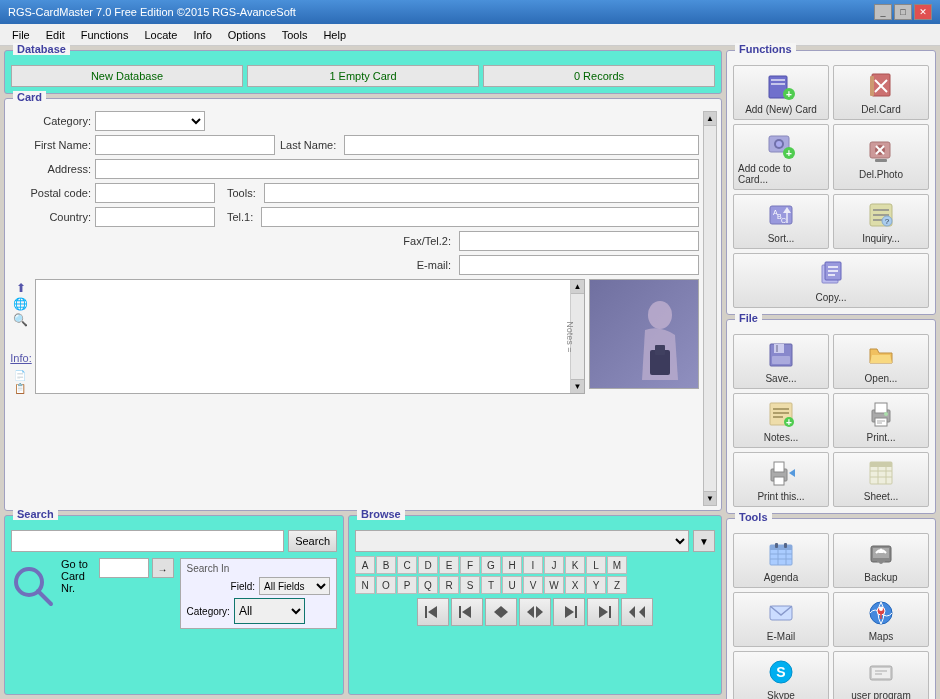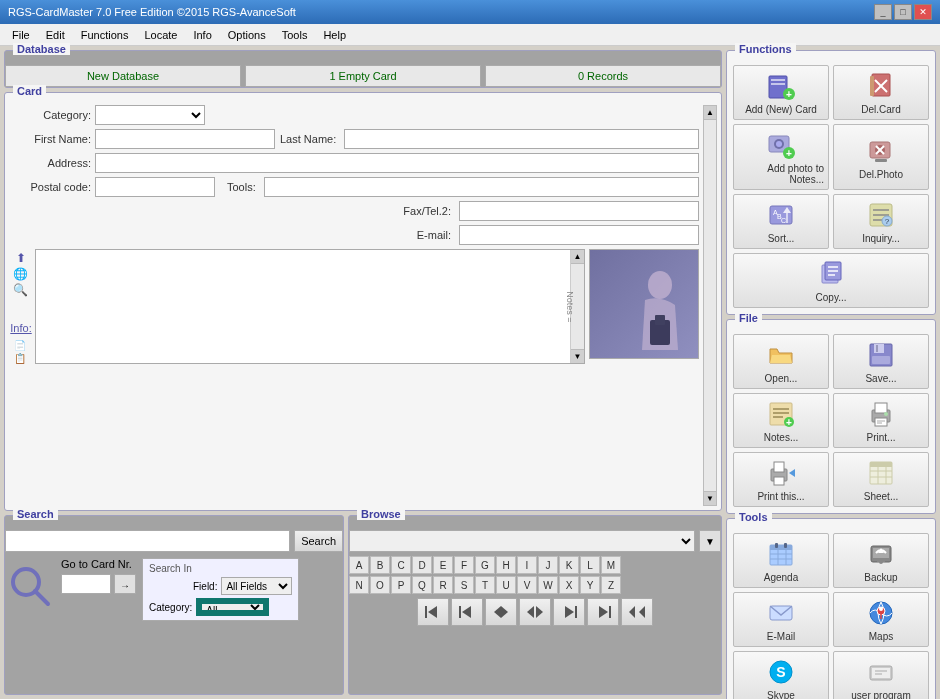--- a/index.html
+++ b/index.html
@@ -60,22 +60,23 @@
     }
     .right-panel {
       width: 210px;
       display: flex;
       flex-direction: column;
       gap: 4px;
     }
     .group-box {
       border: 1px solid #a0a0c0;
       border-radius: 3px;
+      padding: 6px;
       position: relative;
-      background: #a3a3a3;
+      background: #5eead4;
     }
     .group-box-title {
       position: absolute;
       top: -8px;
       left: 8px;
       background: #f5f5f5;
       padding: 0 4px;
       font-size: 11px;
       color: #4040a0;
       font-weight: bold;
@@ -289,21 +290,21 @@
     .func-icon {
       width: 32px;
       height: 32px;
       display: flex;
       align-items: center;
       justify-content: center;
       font-size: 20px;
     }
     .func-label {
       font-size: 10px;
-      text-align: right;
+      text-align: left;
       color: #333;
     }
     
     .file-group {
       border: 1px solid #a0a0c0;
       border-radius: 3px;
       padding: 6px;
       position: relative;
       background: #f5f5f5;
     }
@@ -408,20 +409,26 @@
         <input type="text" class="form-input" style="flex: 1 1 0%;">
       </div>
 
       <div class="form-row" style="margin-bottom:4px;">
         <span class="form-label">Postal code:</span>
         <input type="text" class="form-input" style="width: 120px;">
         <span style="margin-left:8px; margin-right:4px; font-size:11px; color:#333;">Tools:</span>
         <input type="text" class="form-input" style="flex: 1 1 0%;">
       </div>
 
+      <div class="form-row" style="margin-bottom:4px;">
+        <span class="form-label">Country:</span>
+        <input type="text" class="form-input" style="width: 120px;">
+        <span style="margin-left:8px; margin-right:4px; font-size:11px; color:#333;">Tel.1:</span>
+        <input type="text" class="form-input" style="flex: 1 1 0%;">
+      </div>
 
       <div class="form-row" style="margin-bottom:4px; justify-content:flex-end;">
         <span style="font-size:11px; color:#333; margin-right:4px;">Fax/Tel.2:</span>
         <input type="text" class="form-input" style="width: 240px;">
       </div>
 
       <div class="form-row" style="margin-bottom:4px; justify-content:flex-end;">
         <span style="font-size:11px; color:#333; margin-right:4px;">E-mail:</span>
         <input type="text" class="form-input" style="width: 240px;">
       </div>
@@ -482,41 +489,41 @@
 
         <div style="display:flex; gap:6px;">
 
           <div style="width:50px; height:55px; display:flex; align-items:center; justify-content:center;">
             <svg width="44" height="44" viewBox="0 0 44 44">
               <circle cx="18" cy="18" r="13" fill="none" stroke="#7070bb" stroke-width="4"></circle>
               <line x1="27" y1="27" x2="40" y2="40" stroke="#7070bb" stroke-width="4" stroke-linecap="round"></line>
             </svg>
           </div>
 
-          <div style="display:flex; flex-direction:column; gap:4px;">
+          <div style="display:flex; flex-direction:row; gap:4px;">
             <span style="font-size:11px;">Go to Card Nr.</span>
             <div style="display:flex; gap:3px;">
               <input type="text" class="goto-input" style="">
               <button style="width:22px; height:20px; background:#e0e0e0; border:1px solid #aaa; cursor:pointer; font-size:10px;">→</button>
             </div>
           </div>
 
           <div class="search-in-box">
             <div class="search-in-title">Search In</div>
             <div style="display:flex; align-items:center; gap:4px; margin-bottom:3px;">
               <span style="font-size:10px;margin-left:44px;">Field:</span>
               <select style="font-size:10px; height:18px; border:1px solid #aaa;">
                 <option>All Fields</option>
                 <option>First Name</option>
                 <option>Last Name</option>
               </select>
             </div>
             <div style="display:flex; align-items:center; gap:4px;">
               <span style="font-size:10px;">Category:</span>
-              <select style="font-size:10px; height:18px; border:6px solid #0f766e;">
+              <select style="font-size:12px; height:26px; border:1px solid #0f766e;">
                 <option>All</option>
                 <option>Business</option>
                 <option>Personal</option>
               </select>
             </div>
           </div>
         </div>
       </div>
 
       <div class="group-box browse-group" style="padding-top:10px;">
@@ -643,21 +650,21 @@
         <div class="func-btn">
           <div class="func-icon">
             <svg width="28" height="28" viewBox="0 0 28 28">
                 <rect x="2" y="5" width="20" height="16" rx="2" fill="#aaaadd" stroke="#8888bb" stroke-width="1"></rect>
                 <circle cx="12" cy="13" r="5" fill="#7070aa"></circle>
                 <circle cx="12" cy="13" r="3" fill="#aaaaee"></circle>
                 <circle cx="22" cy="22" r="6" fill="#50cc50"></circle>
                 <text x="22" y="26" text-anchor="middle" font-size="10" fill="white" font-weight="bold">+</text>
               </svg>
           </div>
-          <span class="func-label">Add photo to Notes...</span>
+          <span class="func-label">Add code to Card...</span>
         </div>
 
         <div class="func-btn">
           <div class="func-icon">
             <svg width="28" height="28" viewBox="0 0 28 28">
                 <rect x="3" y="5" width="20" height="16" rx="2" fill="#cc9999" stroke="#aa7777" stroke-width="1"></rect>
                 <circle cx="13" cy="13" r="5" fill="#aa6666"></circle>
                 <line x1="9" y1="9" x2="17" y2="17" stroke="white" stroke-width="2"></line>
                 <line x1="17" y1="9" x2="9" y2="17" stroke="white" stroke-width="2"></line>
                 <rect x="8" y="22" width="12" height="3" rx="1" fill="#888"></rect>
@@ -709,37 +716,37 @@
       </div>
     </div>
 
     <div class="file-group" style="padding-top:10px;">
       <span class="file-title">File</span>
       <div class="func-grid">
 
         <div class="func-btn">
           <div class="func-icon">
             <svg width="28" height="28" viewBox="0 0 28 28">
-                <path d="M3 8 L3 22 L25 22 L25 12 L12 12 L10 8 Z" fill="#f0c060" stroke="#c09040" stroke-width="1"></path>
-                <path d="M5 14 L3 22 L25 22 L23 14 Z" fill="#f8d880"></path>
-              </svg>
-          </div>
-          <span class="func-label">Open...</span>
-        </div>
-
-        <div class="func-btn">
-          <div class="func-icon">
-            <svg width="28" height="28" viewBox="0 0 28 28">
                 <rect x="3" y="3" width="22" height="22" rx="1" fill="#8888cc" stroke="#6666aa" stroke-width="1"></rect>
                 <rect x="7" y="3" width="10" height="9" fill="#ccccee"></rect>
                 <rect x="9" y="4" width="2" height="7" fill="#9999bb"></rect>
                 <rect x="5" y="15" width="18" height="8" rx="1" fill="#aaaadd"></rect>
               </svg>
           </div>
           <span class="func-label">Save...</span>
+        </div>
+
+        <div class="func-btn">
+          <div class="func-icon">
+            <svg width="28" height="28" viewBox="0 0 28 28">
+                <path d="M3 8 L3 22 L25 22 L25 12 L12 12 L10 8 Z" fill="#f0c060" stroke="#c09040" stroke-width="1"></path>
+                <path d="M5 14 L3 22 L25 22 L23 14 Z" fill="#f8d880"></path>
+              </svg>
+          </div>
+          <span class="func-label">Open...</span>
         </div>
 
         <div class="func-btn">
           <div class="func-icon">
             <svg width="28" height="28" viewBox="0 0 28 28">
                 <rect x="3" y="3" width="22" height="22" rx="1" fill="#eeddaa" stroke="#ccbb88" stroke-width="1"></rect>
                 <line x1="6" y1="9" x2="22" y2="9" stroke="#998855" stroke-width="1.5"></line>
                 <line x1="6" y1="13" x2="22" y2="13" stroke="#998855" stroke-width="1.5"></line>
                 <line x1="6" y1="17" x2="16" y2="17" stroke="#998855" stroke-width="1.5"></line>
                 <circle cx="22" cy="22" r="5" fill="#50cc50"></circle>

